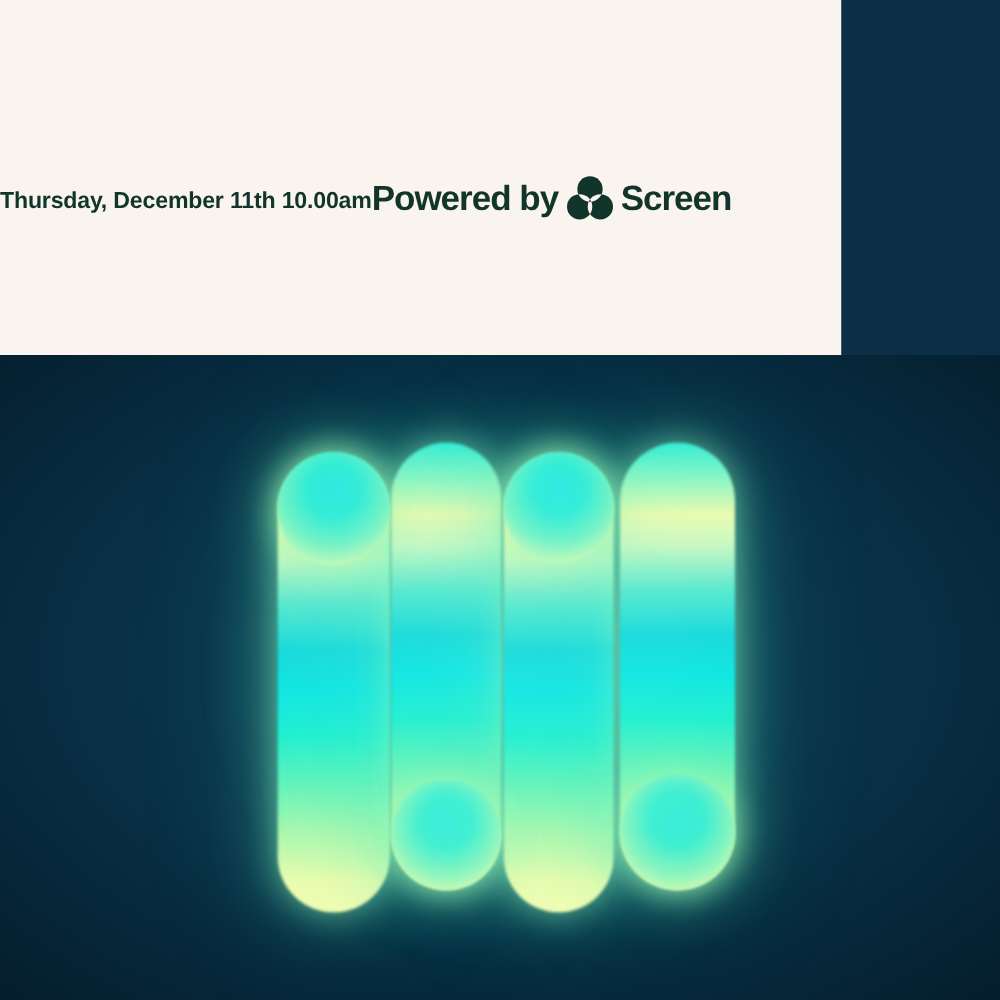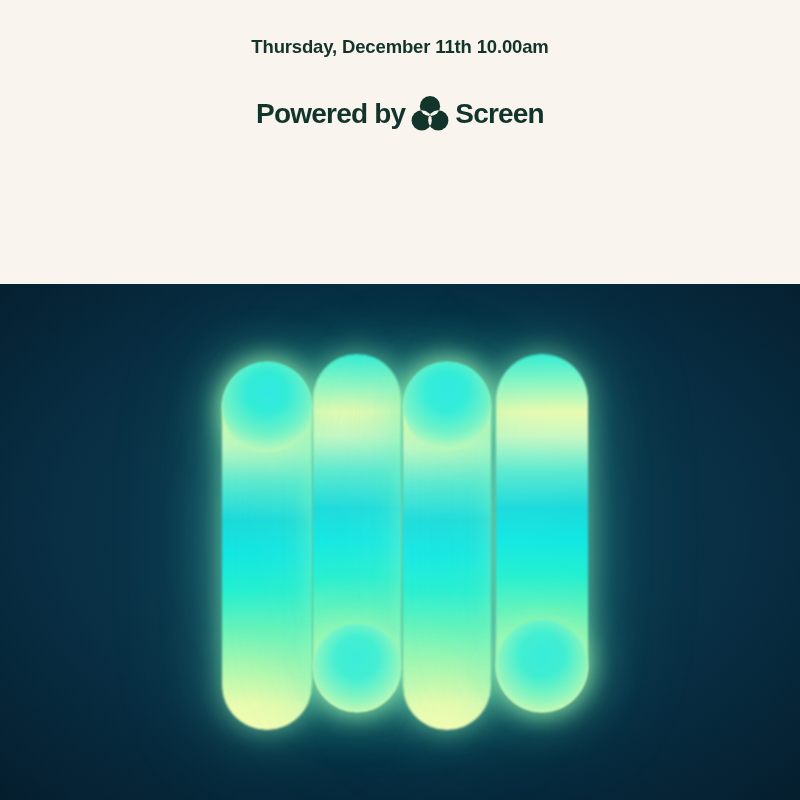--- a/index.html
+++ b/index.html
@@ -17,25 +17,25 @@
     position: relative;
     width: 800px;
     height: 800px;
     overflow: hidden;
   }
 
   
   .header {
     position: absolute;
     left: 0; top: 0;
-    width: 800px;
+    width: 673px;
     height: 284px;
     background: #faf4ee;
     display: flex;
-    flex-direction: column;
+    flex-direction: row;
     align-items: center;
     z-index: 5;
     text-align: right;
   }
 
   .date-line {
     margin-top: 36px;
     font-family: "Liberation Sans", sans-serif;
     font-size: 18.5px;
     font-weight: 700;

